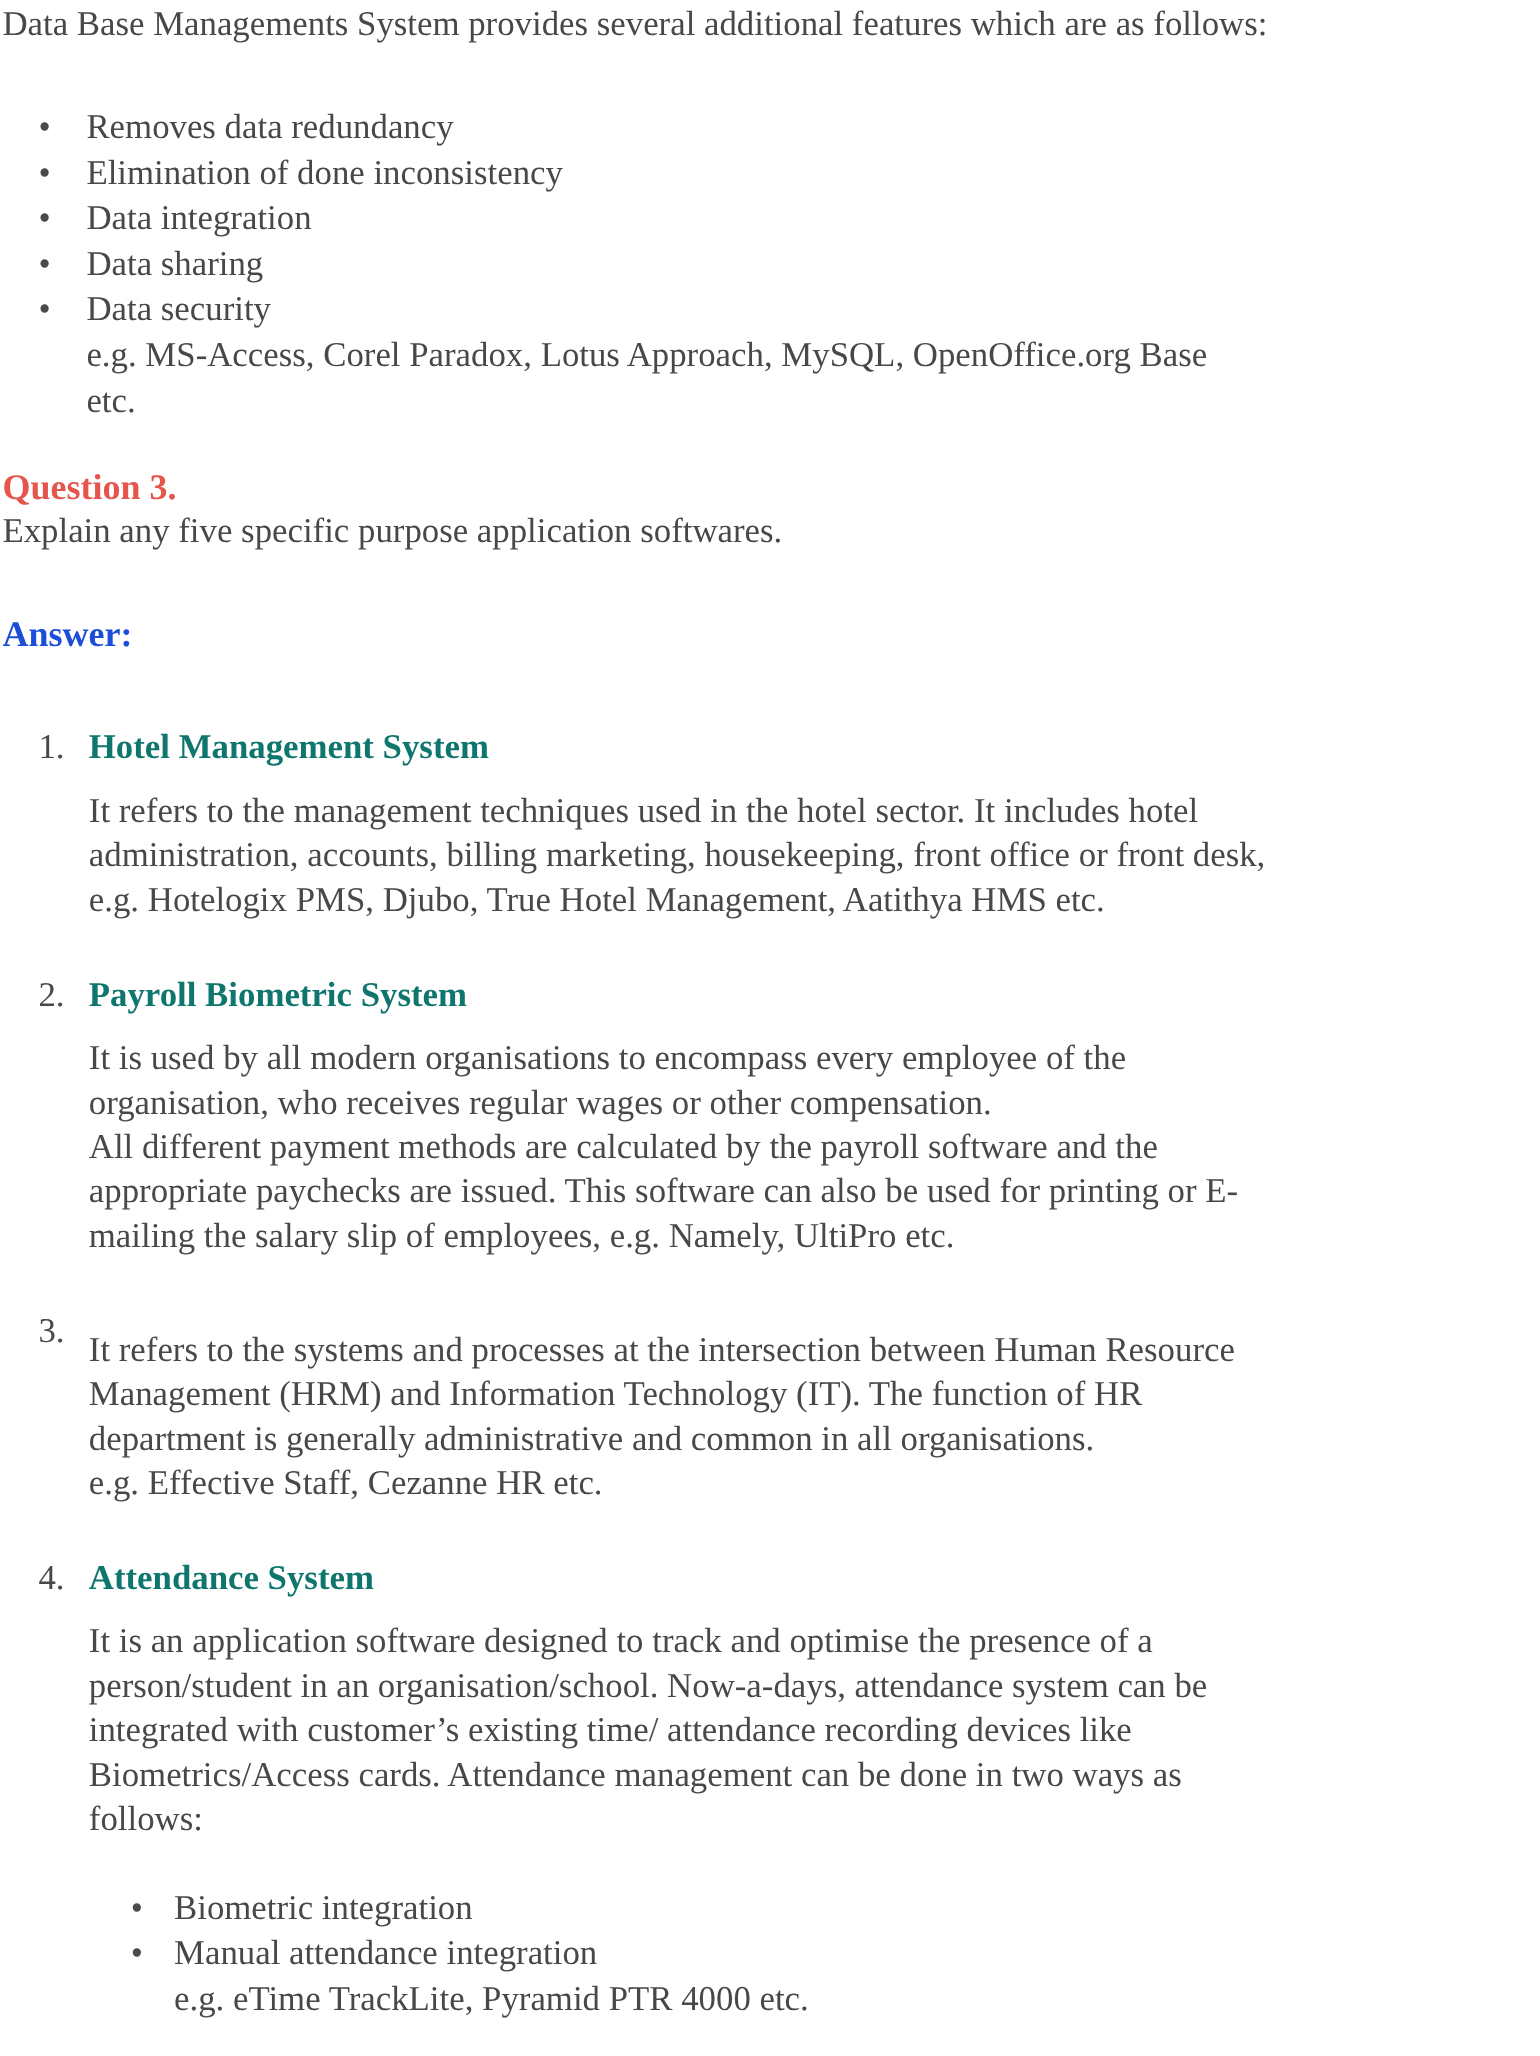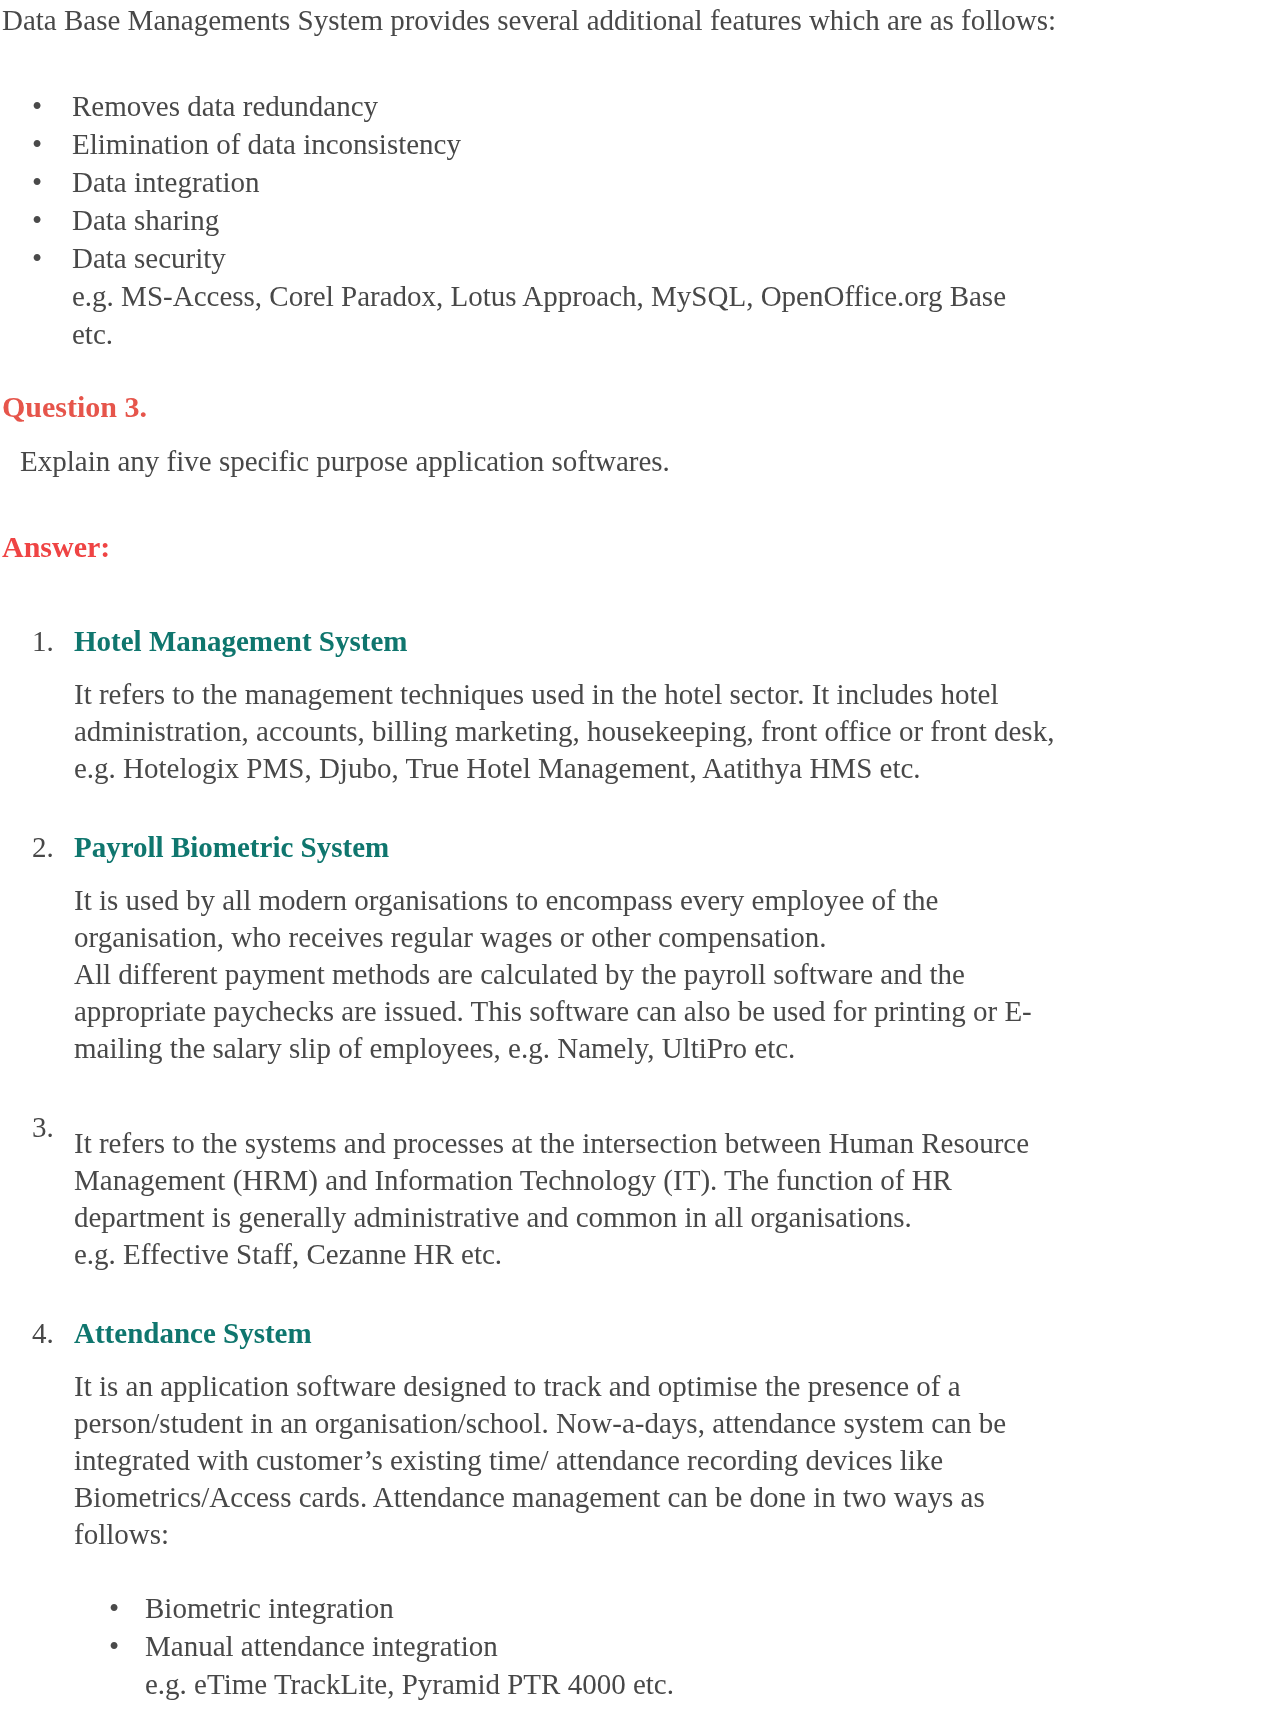--- a/index.html
+++ b/index.html
@@ -45,21 +45,21 @@
     white-space: pre-line;
   }
   .question-label {
     margin: 35px 0 0 0;
     font-size: 30px;
     font-weight: bold;
     line-height: 37px;
     color: #e6554b;
   }
   .question-text {
-    margin: 18px;
+    margin: 0;
   }
   .answer-label {
     margin: 48px 0 0 0;
     font-size: 30px;
     font-weight: bold;
     line-height: 37px;
     color: #2e9544;
   }
   .answers {
     margin-top: 58px;
@@ -106,21 +106,21 @@
 
   <p class="para intro">Data Base Managements System provides several additional features which are as follows:</p>
 
   <div class="bullet-list">
     <div class="bullet-row">
       <span class="bullet-dot">•</span>
       <span class="bullet-text">Removes data redundancy</span>
     </div>
     <div class="bullet-row">
       <span class="bullet-dot">•</span>
-      <span class="bullet-text">Elimination of data inconsistency</span>
+      <span class="bullet-text">Elimination of done inconsistency</span>
     </div>
     <div class="bullet-row">
       <span class="bullet-dot">•</span>
       <span class="bullet-text">Data integration</span>
     </div>
     <div class="bullet-row">
       <span class="bullet-dot">•</span>
       <span class="bullet-text">Data sharing</span>
     </div>
     <div class="bullet-row">
@@ -130,21 +130,21 @@
     <div class="bullet-row">
       <span class="bullet-dot"></span>
       <span class="bullet-text">e.g. MS-Access, Corel Paradox, Lotus Approach, MySQL, OpenOffice.org Base
 etc.</span>
     </div>
   </div>
 
   <h2 class="question-label" style="color: rgb(230, 85, 75);">Question 3.</h2>
   <p class="para question-text">Explain any five specific purpose application softwares.</p>
 
-  <h2 class="answer-label" style="color: #ef4444;">Answer:</h2>
+  <h2 class="answer-label" style="color: #1d4ed8;">Answer:</h2>
 
   <div class="answers">
 
     <div class="answer-item">
       <span class="num">1.</span>
       <div class="content">
         <div class="item-title">Hotel Management System</div>
         <div class="item-body">It refers to the management techniques used in the hotel sector. It includes hotel administration, accounts, billing marketing, housekeeping, front office or front desk, e.g. Hotelogix PMS, Djubo, True Hotel Management, Aatithya HMS etc.</div>
       </div>
     </div>

